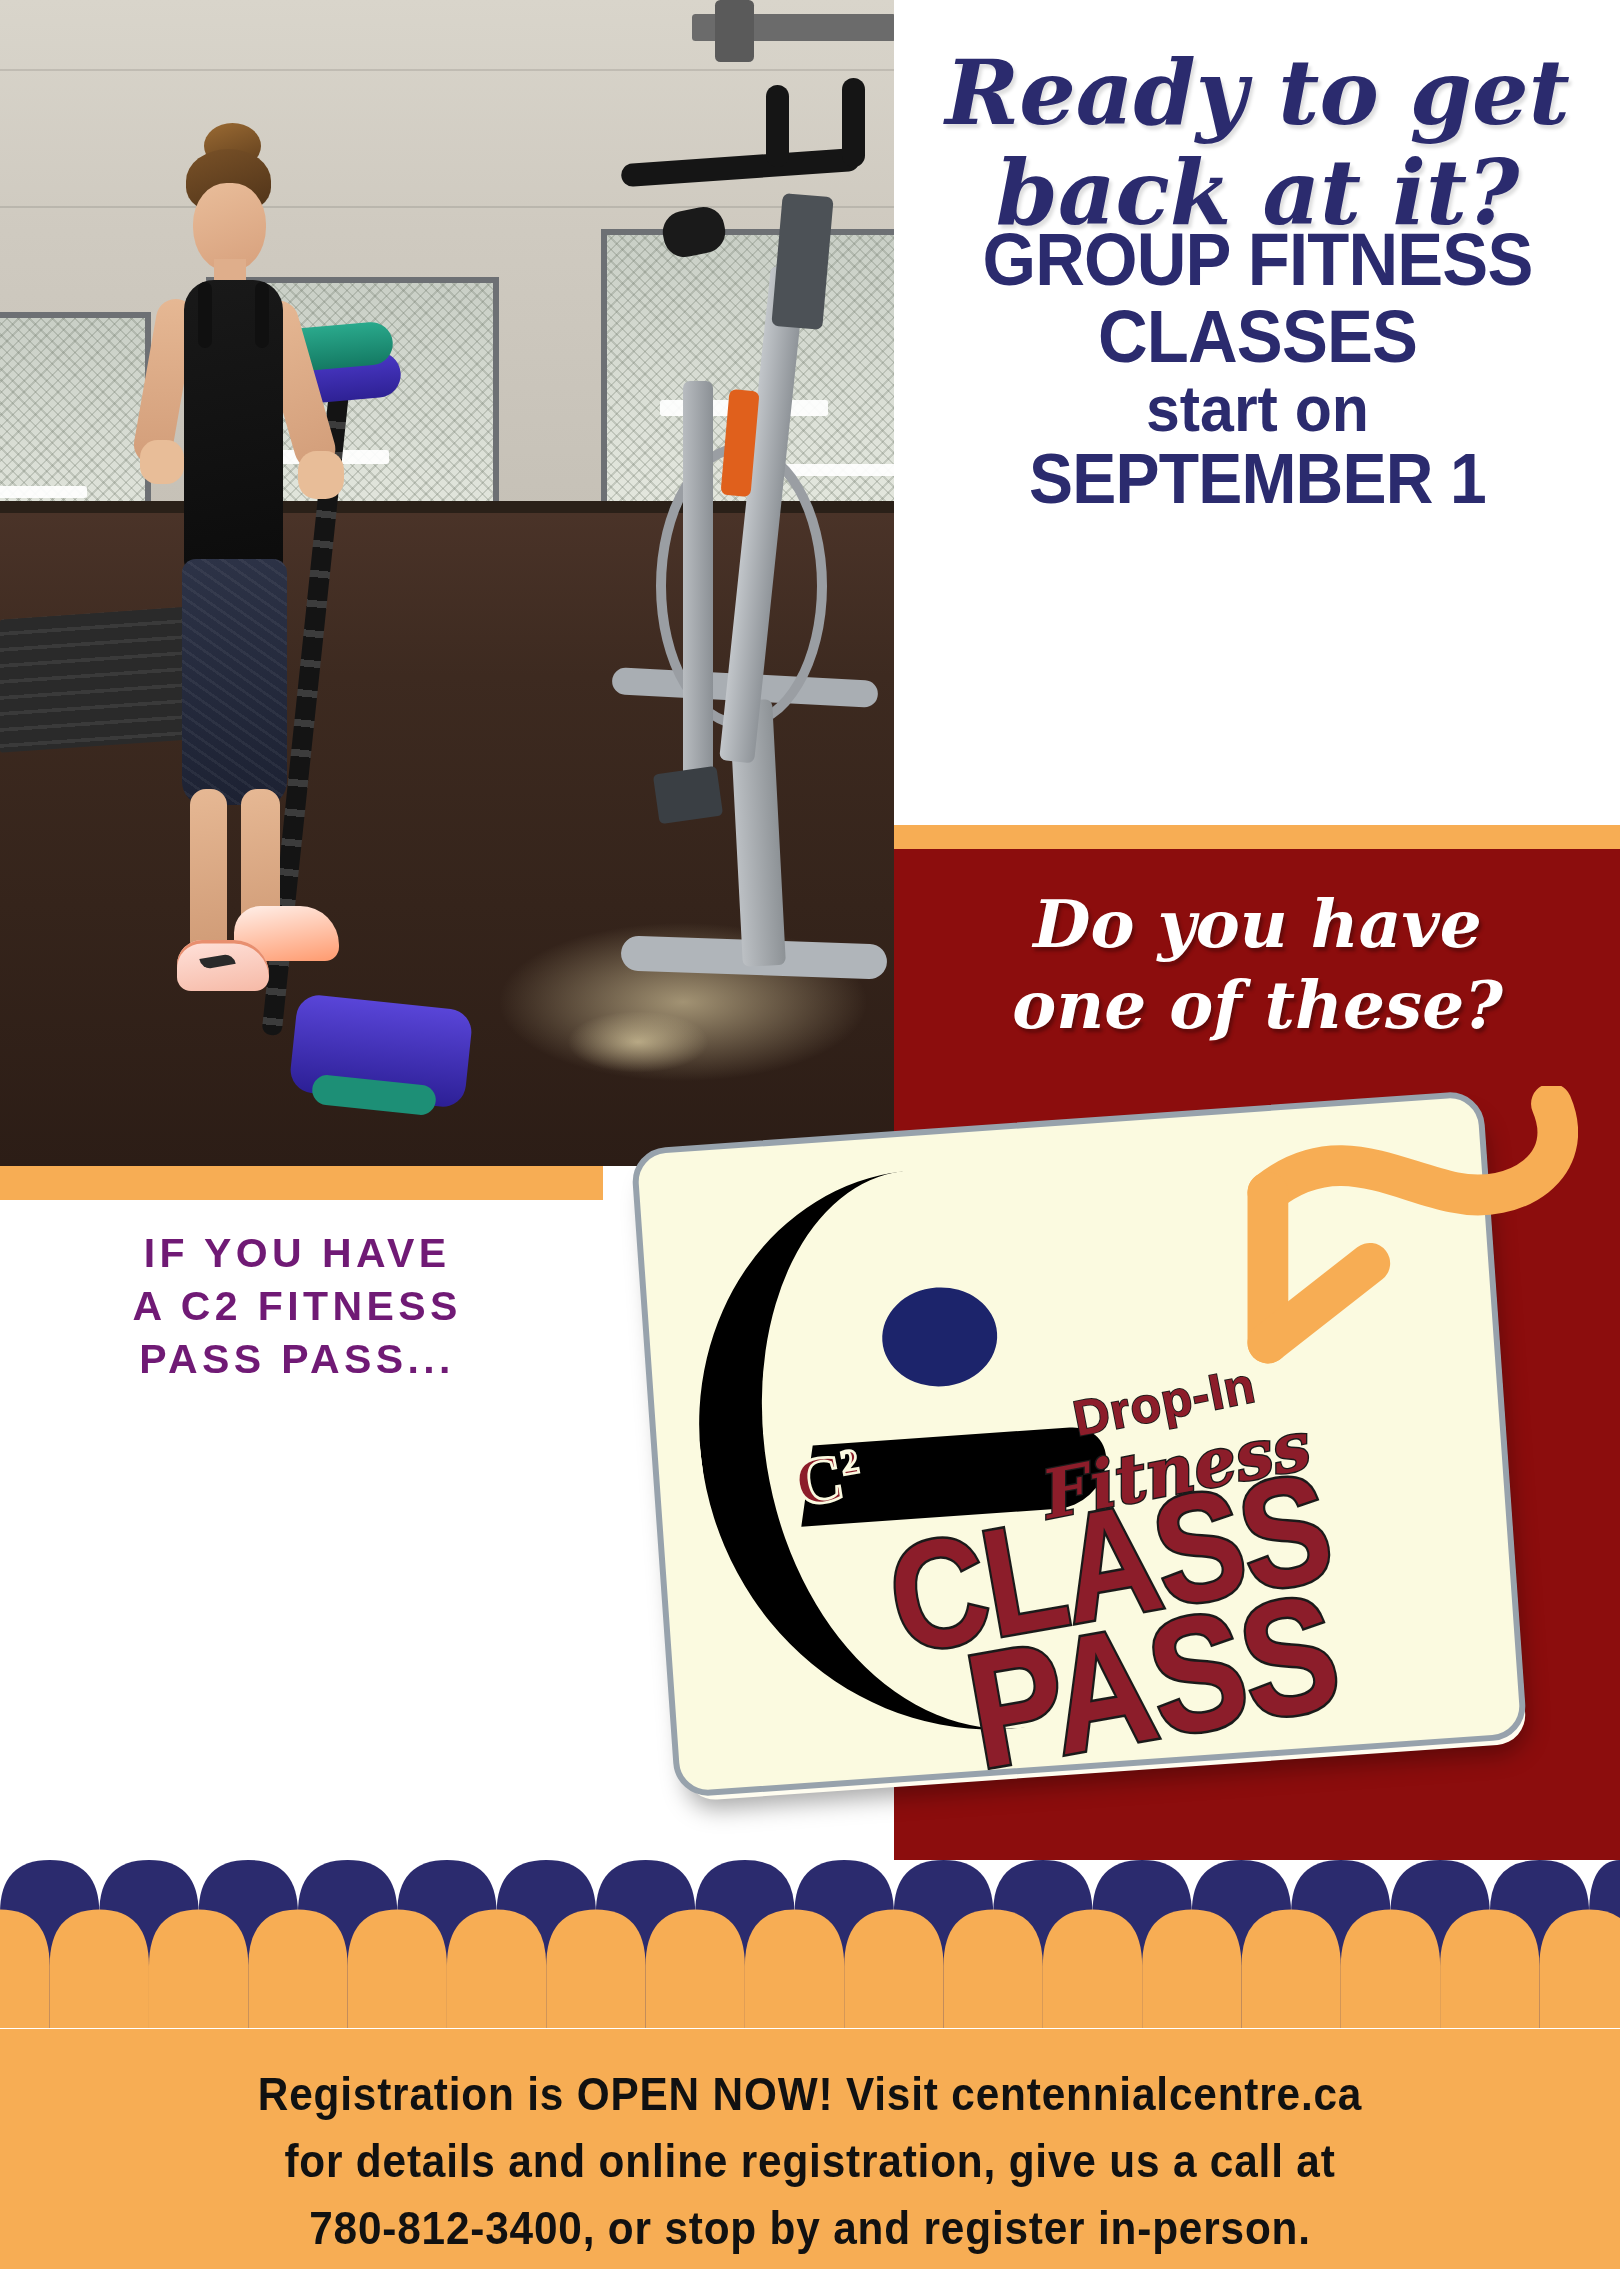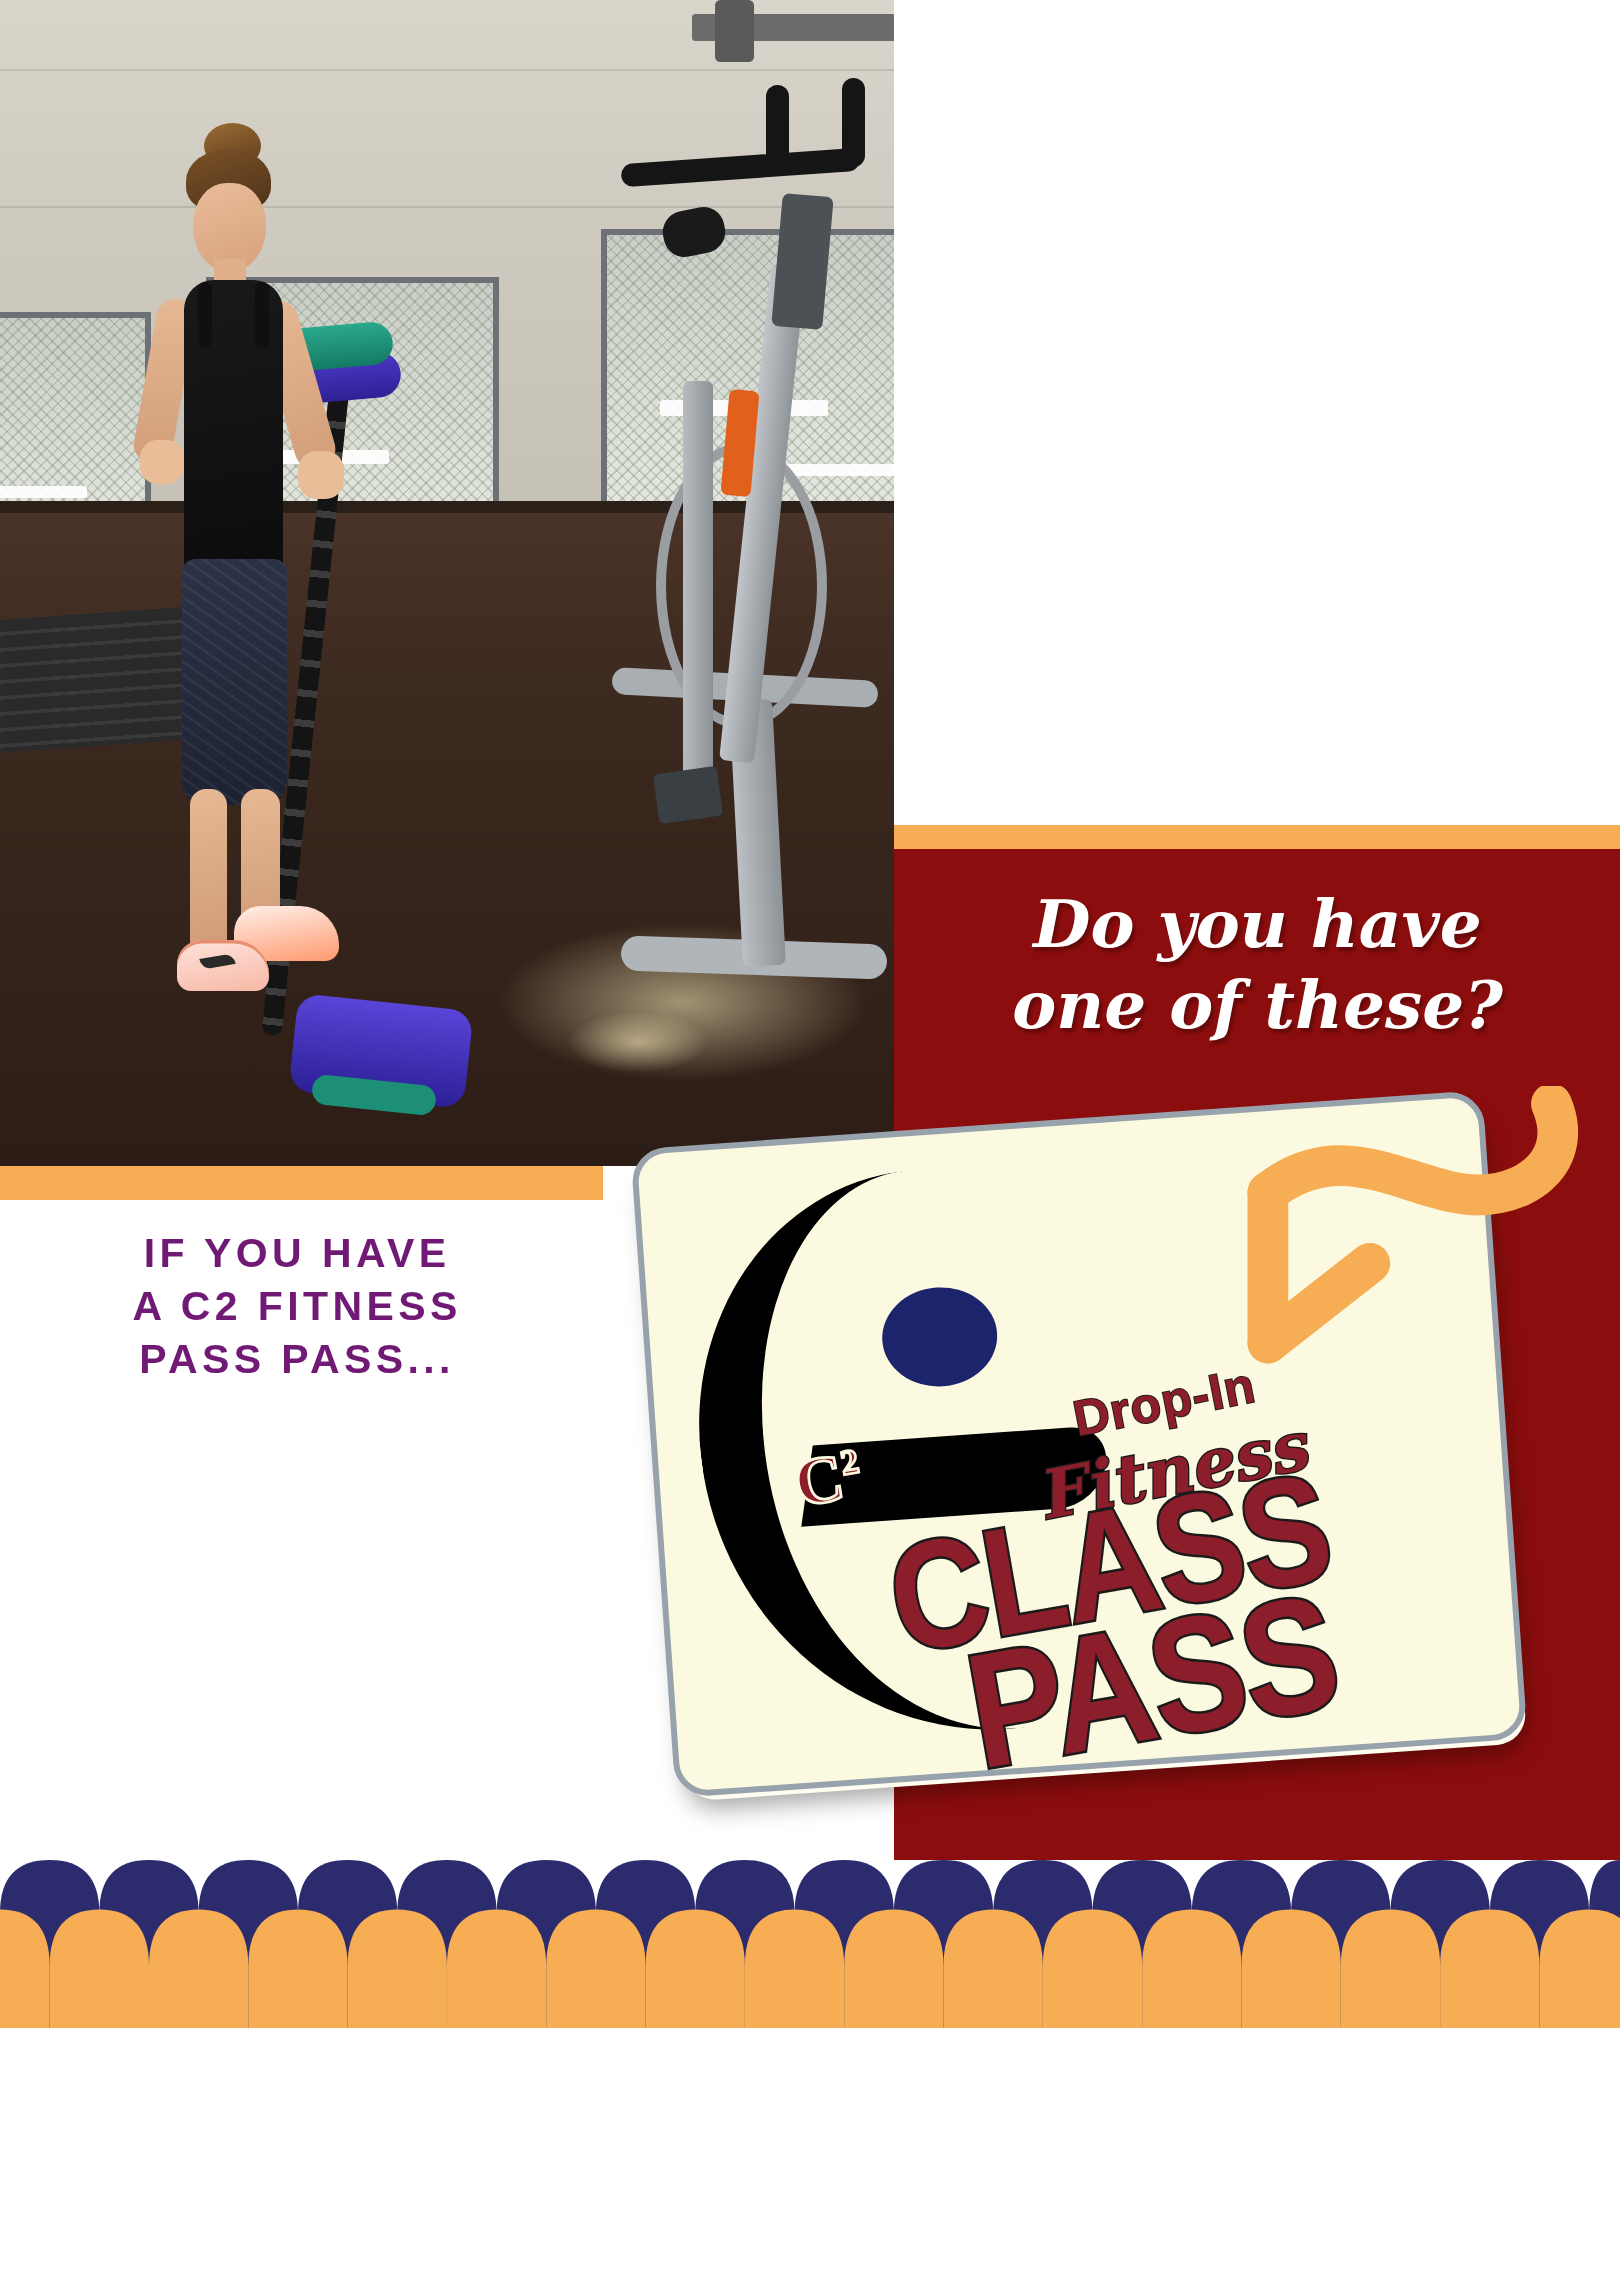--- a/index.html
+++ b/index.html
@@ -262,20 +262,32 @@
         <div class="p-handR"></div>
       <div class="p-pants"></div>
       <div class="p-legL"></div>
         <div class="p-legR"></div>
       <div class="p-shoeR"></div>
         <div class="p-shoeL"></div>
       <div class="p-shoe-sw" style="left:92px;top:814px;"></div>
     </div>
   </div>
 
+  <div class="right-top">
+    <div class="script-navy">
+      <span>Ready to get</span><br>
+      <span>back at it?</span>
+    </div>
+    <div class="big-navy">
+      <span class="l1">GROUP FITNESS</span>
+      <span class="l2">CLASSES</span>
+      <span class="l3">start on</span>
+      <span class="l4">SEPTEMBER 1</span>
+    </div>
+  </div>
 
   <div class="orange-bar-right"></div>
 
   <div class="red-panel">
     <div class="script-white">
       <span>Do you have</span><br>
       <span>one of these?</span>
     </div>
   </div>
 
@@ -344,15 +356,22 @@
       <path fill="#F7AD54" d="M1064 190 L1064 120 Q1064 56 1120 56 Q1176 56 1176 120 L1176 190 Z"></path>
       <path fill="#F7AD54" d="M1176 190 L1176 120 Q1176 56 1232 56 Q1288 56 1288 120 L1288 190 Z"></path>
       <path fill="#F7AD54" d="M1288 190 L1288 120 Q1288 56 1344 56 Q1400 56 1400 120 L1400 190 Z"></path>
       <path fill="#F7AD54" d="M1400 190 L1400 120 Q1400 56 1456 56 Q1512 56 1512 120 L1512 190 Z"></path>
       <path fill="#F7AD54" d="M1512 190 L1512 120 Q1512 56 1568 56 Q1624 56 1624 120 L1624 190 Z"></path>
       <path fill="#F7AD54" d="M1624 190 L1624 120 Q1624 56 1680 56 Q1736 56 1736 120 L1736 190 Z"></path>
       <path fill="#F7AD54" d="M1736 190 L1736 120 Q1736 56 1792 56 Q1848 56 1848 120 L1848 190 Z"></path>
     </g>
   </svg>
 
+  <div class="footer">
+    <div class="footer-txt">
+      <span>Registration is OPEN NOW! Visit centennialcentre.ca</span><br>
+      <span>for details and online registration, give us a call at</span><br>
+      <span>780-812-3400, or stop by and register in-person.</span>
+    </div>
+  </div>
 
 </div>
 
 
 </body></html>

